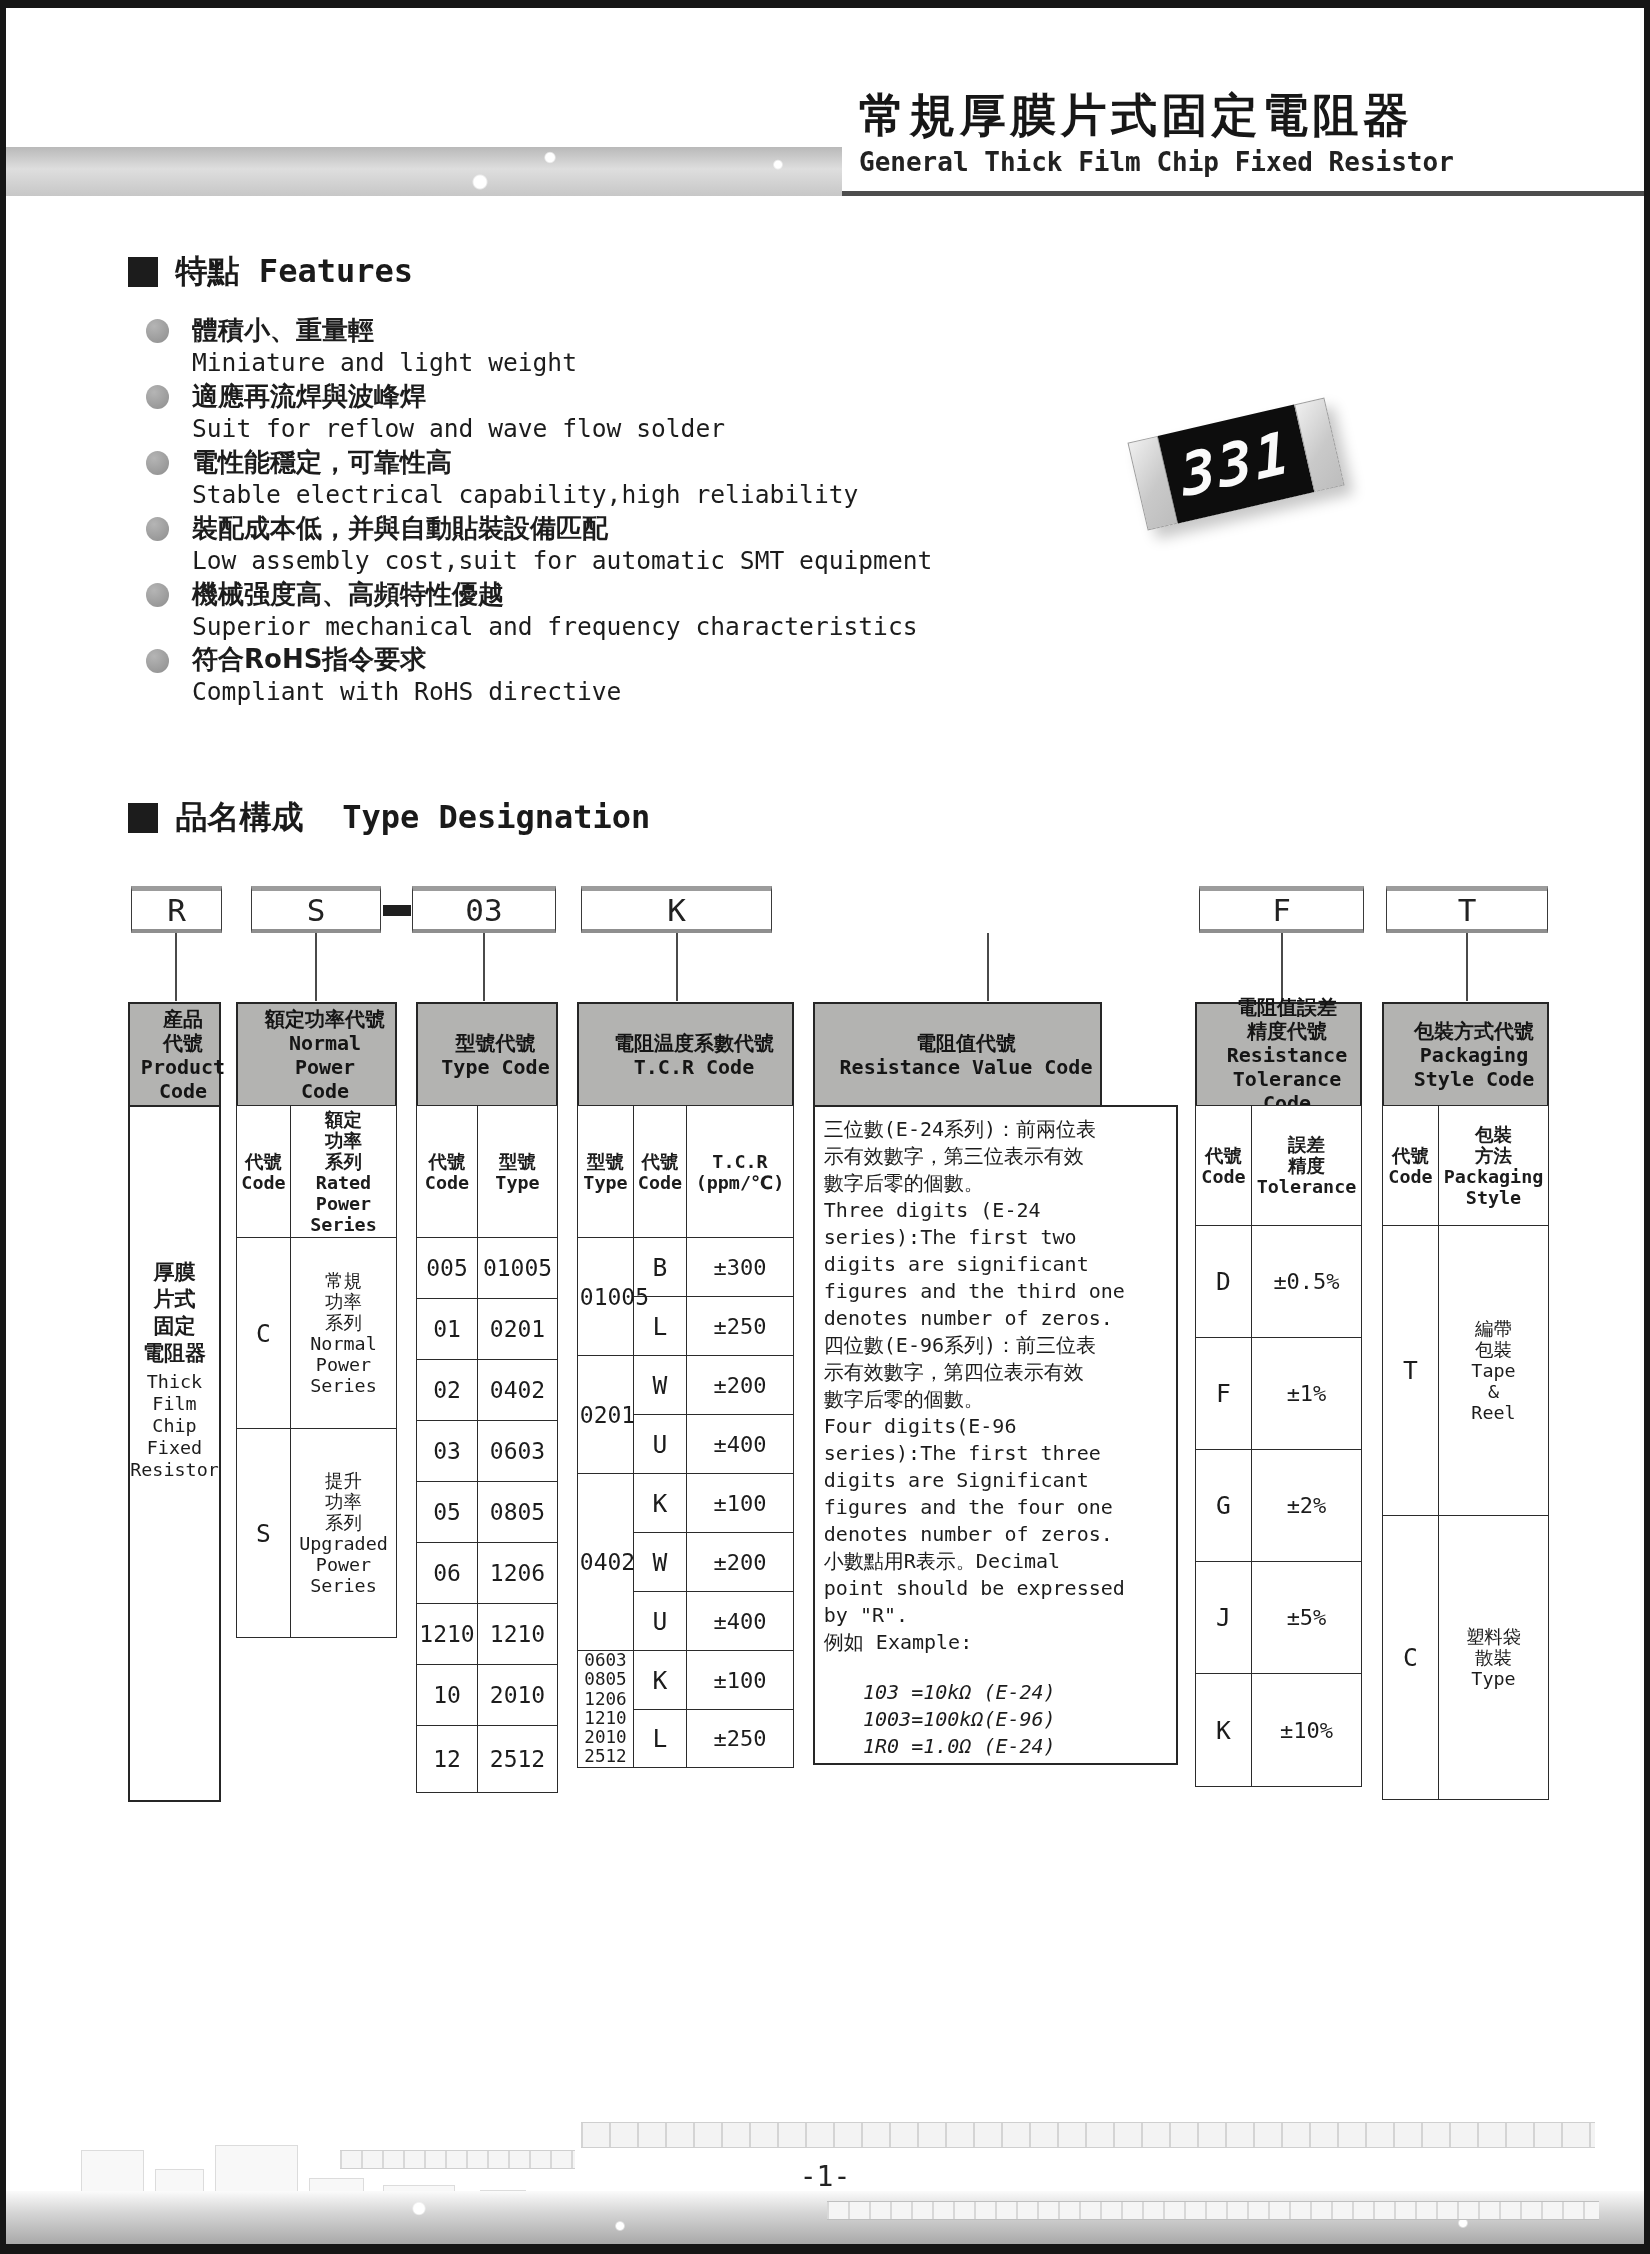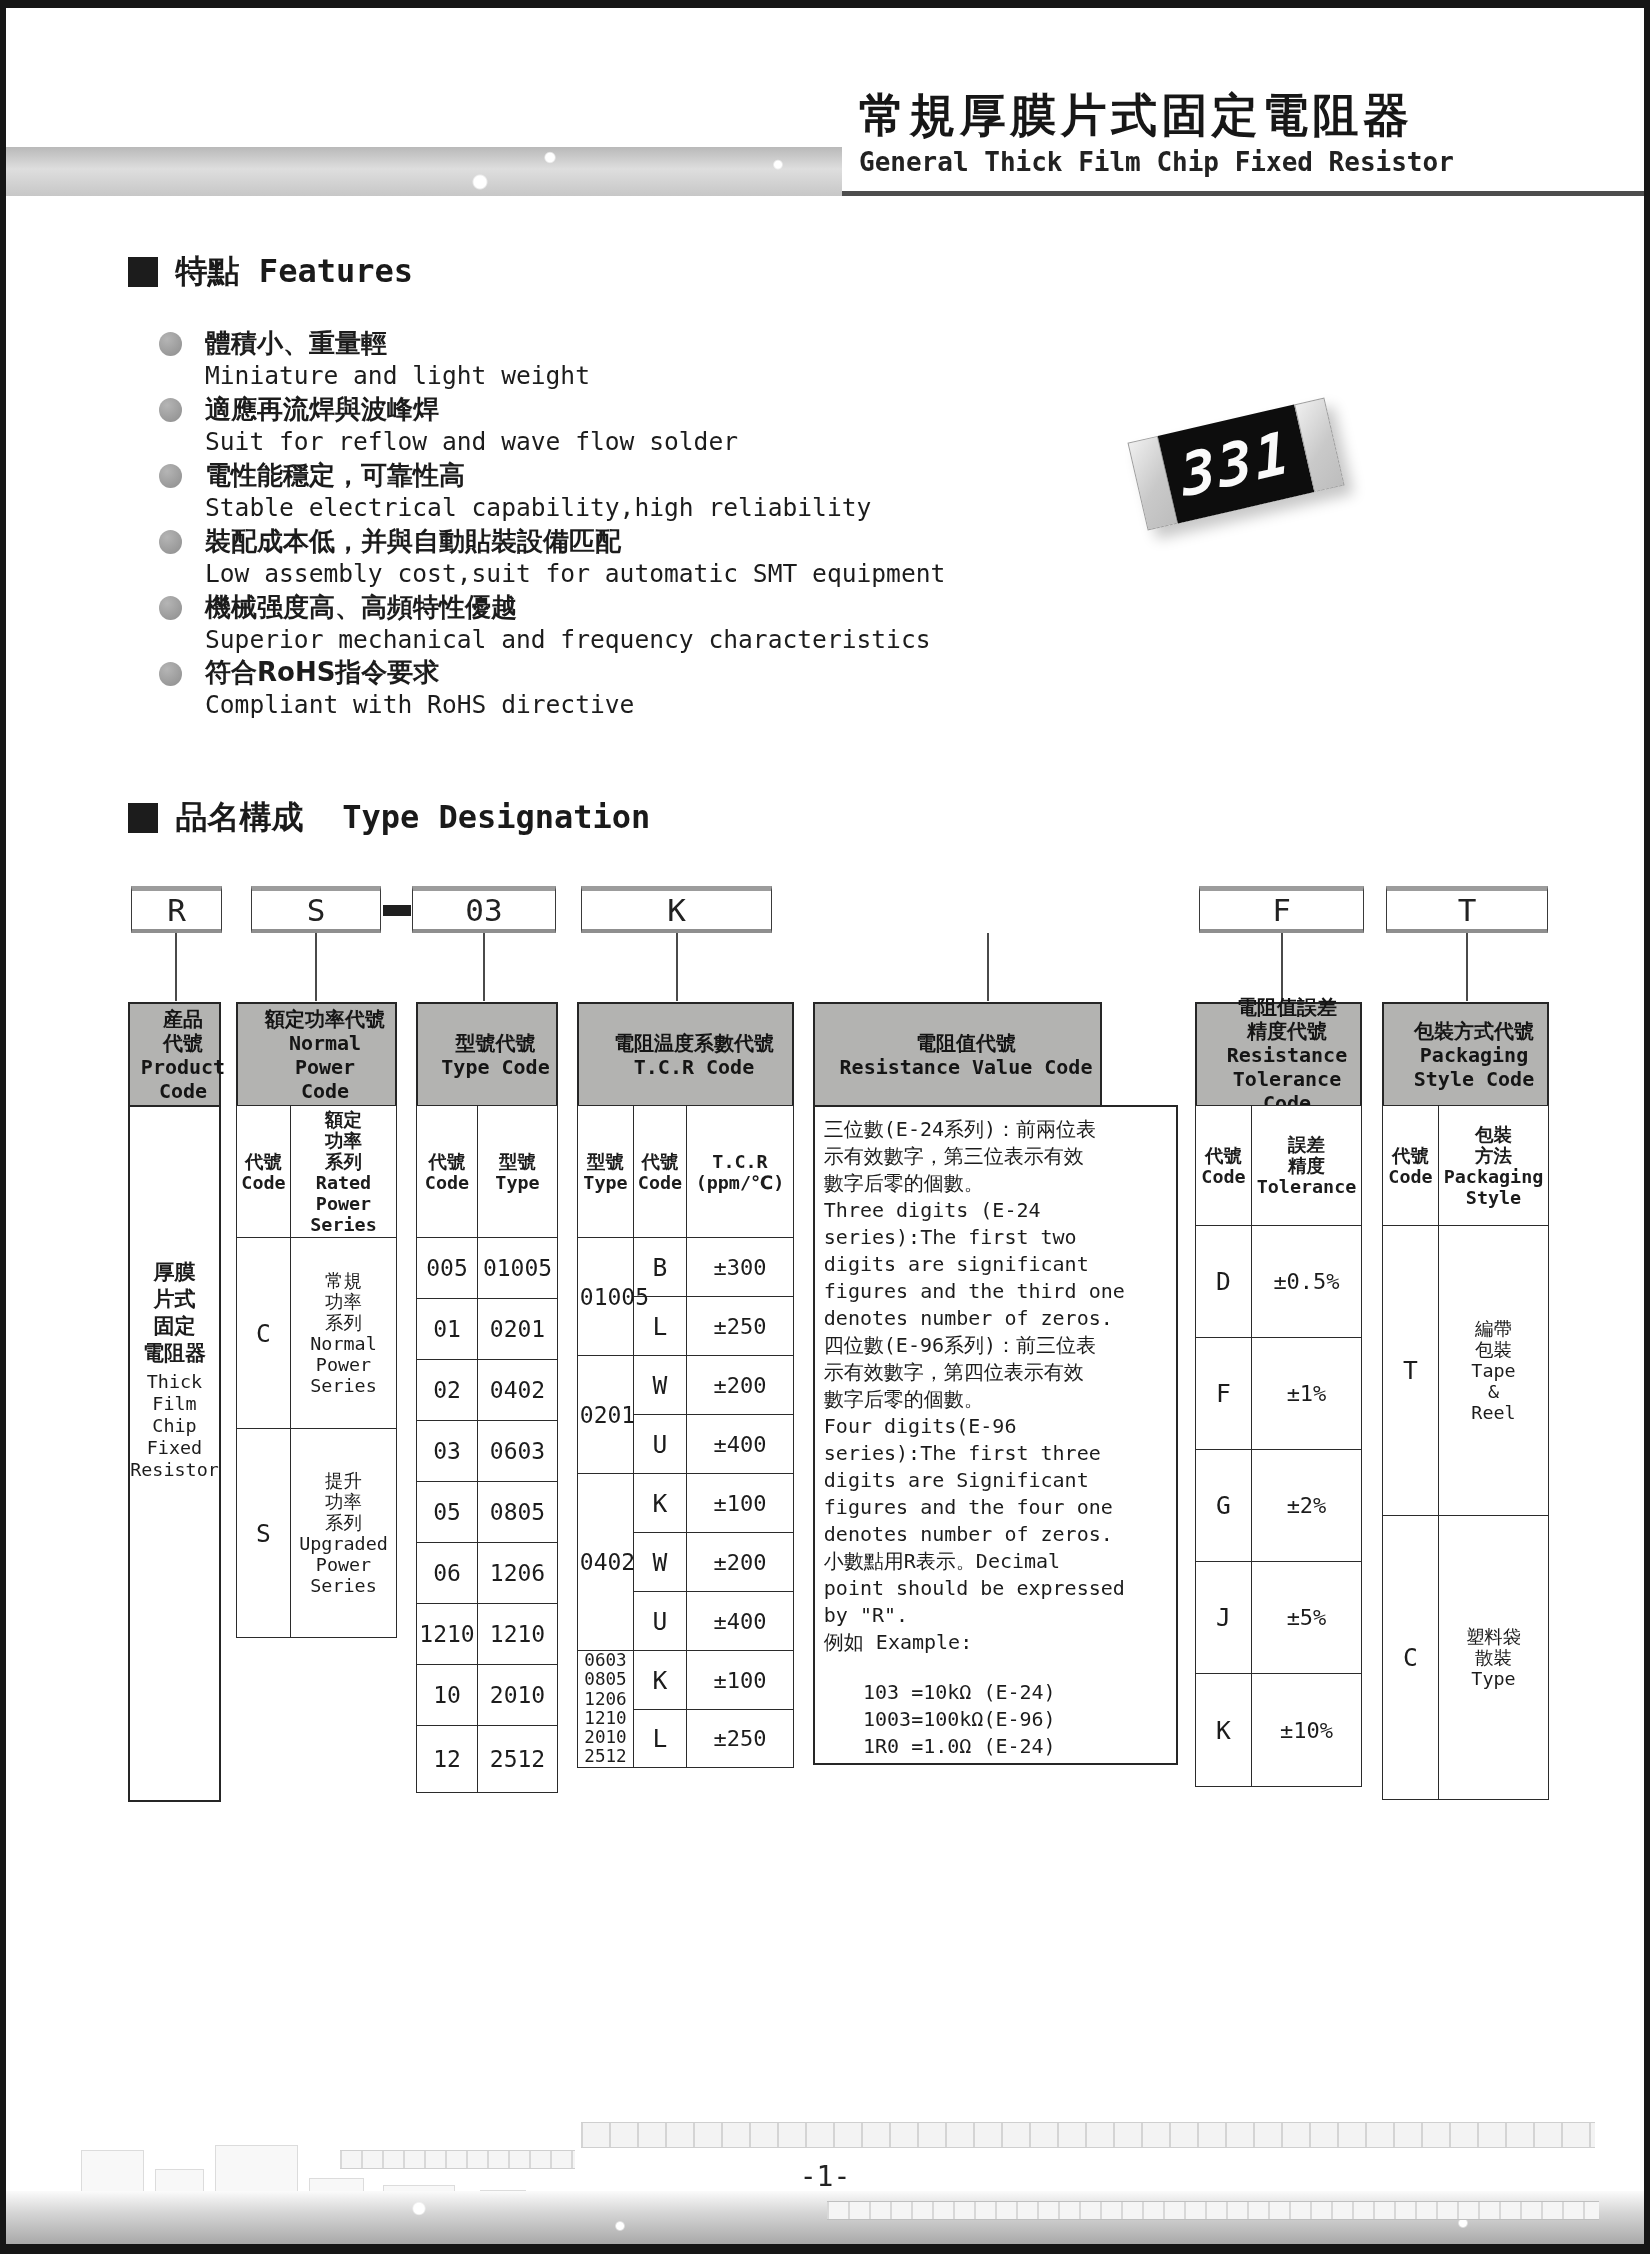--- a/index.html
+++ b/index.html
@@ -21,21 +21,21 @@
   .title-en{font-size:26px;font-weight:bold;line-height:32px;margin-top:3.5px;color:#222;}
   .header-underline{position:absolute;left:836px;top:183px;right:0;height:5.3px;background:#4d4d4d;}
 
   
   .section-heading{position:absolute;display:flex;align-items:center;font-size:32px;font-weight:bold;color:#1a1a1a;}
   .section-heading .sq{width:30px;height:30px;background:#1c1c1c;margin-right:17.6px;flex:none;}
   .features-heading{left:122px;top:242px;}
   .type-heading{left:122px;top:788px;}
 
   
-  .features{position:absolute;left:136px;top:302px;list-style:none;margin:17px;padding:0;width:790px;}
+  .features{position:absolute;left:136px;top:302px;list-style:none;margin:4px;padding:0;width:790px;}
   .features li{position:relative;padding-left:46px;margin-bottom:0.9px;}
   .features .dot{position:absolute;left:0;top:5.3px;width:23px;height:24px;border-radius:50%;
      background:radial-gradient(circle at 35% 30%,#b5b5b5,#8d8d8d);}
   .features .zh{font-size:26px;line-height:33px;font-family:"DejaVu Sans","Liberation Sans",sans-serif;font-weight:bold;}
   .features .en{font-size:24.6px;line-height:32px;}
 
   
   .resistor{position:absolute;left:1129px;top:411px;width:202px;height:90px;transform:rotate(-13deg);
      display:flex;box-shadow:7px 10.5px 14px rgba(0,0,0,0.22);}
   .resistor .cap{width:31px;background:linear-gradient(135deg,#efefef 0%,#c9c9c9 55%,#bdbdbd 100%);border:0.9px solid #9d9d9d;box-sizing:border-box;}
@@ -64,21 +64,21 @@
   td.numcell{font-size:23px;}
   td.seriescell{font-size:18.4px;line-height:21px;}
   td.valuecell{font-size:22px;}
   td.typemulti{font-size:17.6px;line-height:19.3px;}
 
   .product-body{display:flex;flex-direction:column;align-items:center;justify-content:center;padding-bottom:167px;}
   .product-zh{font-size:21px;line-height:27px;text-align:center;font-weight:bold;font-family:"DejaVu Sans","Liberation Sans",sans-serif;}
   .product-en{font-size:18.4px;line-height:22px;text-align:center;margin-top:3.5px;}
 
   .resist-text{padding:8.8px 7px 0 8.8px;font-size:20px;line-height:27px;}
-  .resist-examples{margin:23px 0 0 48px;font-size:20px;line-height:27px;}
+  .resist-examples{margin:23px 0 0 48px;font-size:20px;line-height:27px;font-style:italic;}
 
   
   .page-number{position:absolute;left:0;top:2152px;width:100%;text-align:center;font-size:28px;color:#222;}
   .sq-strip{position:absolute;height:26px;border-top:1.8px solid #cfcfcf;border-bottom:1.8px solid #cfcfcf;box-sizing:border-box;
      background:repeating-linear-gradient(90deg,#d4d4d4 0 1.8px,#f3f3f3 1.8px 28px);}
   .sq-strip.small{height:19.3px;background:repeating-linear-gradient(90deg,#d8d8d8 0 1.8px,#f5f5f5 1.8px 21px);}
   .deco-rect{position:absolute;border:1.8px solid #dcdcdc;background:rgba(235,235,235,0.35);}
   .bottom-band{position:absolute;left:0;bottom:0;width:100%;height:53px;
     background:
       radial-gradient(circle at 413px 17.6px,#ffffff 0 5.3px,rgba(255,255,255,0) 7px),

